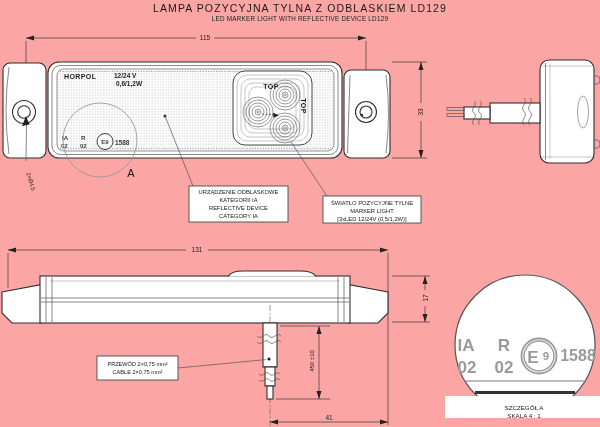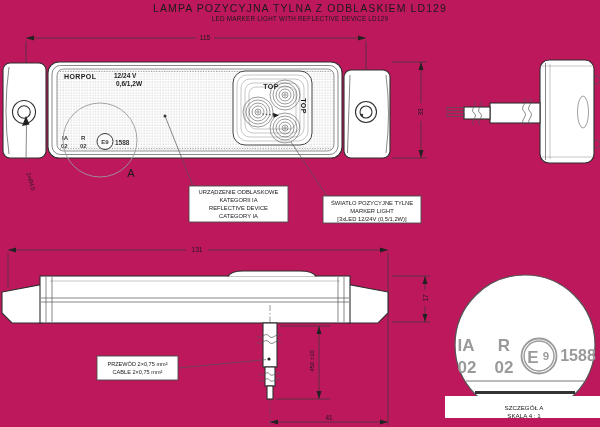--- a/index.html
+++ b/index.html
@@ -1,16 +1,16 @@
 <!DOCTYPE html>
 <html><head>
 <meta charset="utf-8">
 <style>
   html,body{margin:0;padding:0;background:#ffffff;}
-  .stage{position:relative;width:600px;height:427px;background:#be185d;overflow:hidden;
+  .stage{position:relative;width:600px;height:427px;background:#fca5a5;overflow:hidden;
          font-family:"Liberation Sans", sans-serif;}
   svg text{font-family:"Liberation Sans", sans-serif;fill:#1a1a1a;}
   .outline{fill:none;stroke:#2e2e2e;stroke-width:1.1;}
   .outline-fill{fill:#ffffff;stroke:#2e2e2e;stroke-width:1.1;}
   .thin{fill:none;stroke:#555;stroke-width:0.7;}
   .lighter{fill:none;stroke:#999;stroke-width:0.55;}
   .dim{fill:none;stroke:#3a3a3a;stroke-width:0.7;}
   .arrow{fill:#222;stroke:none;}
   .leader{fill:none;stroke:#555;stroke-width:0.7;}
   .boxed{fill:#ffffff;stroke:#4a4a4a;stroke-width:0.9;}

